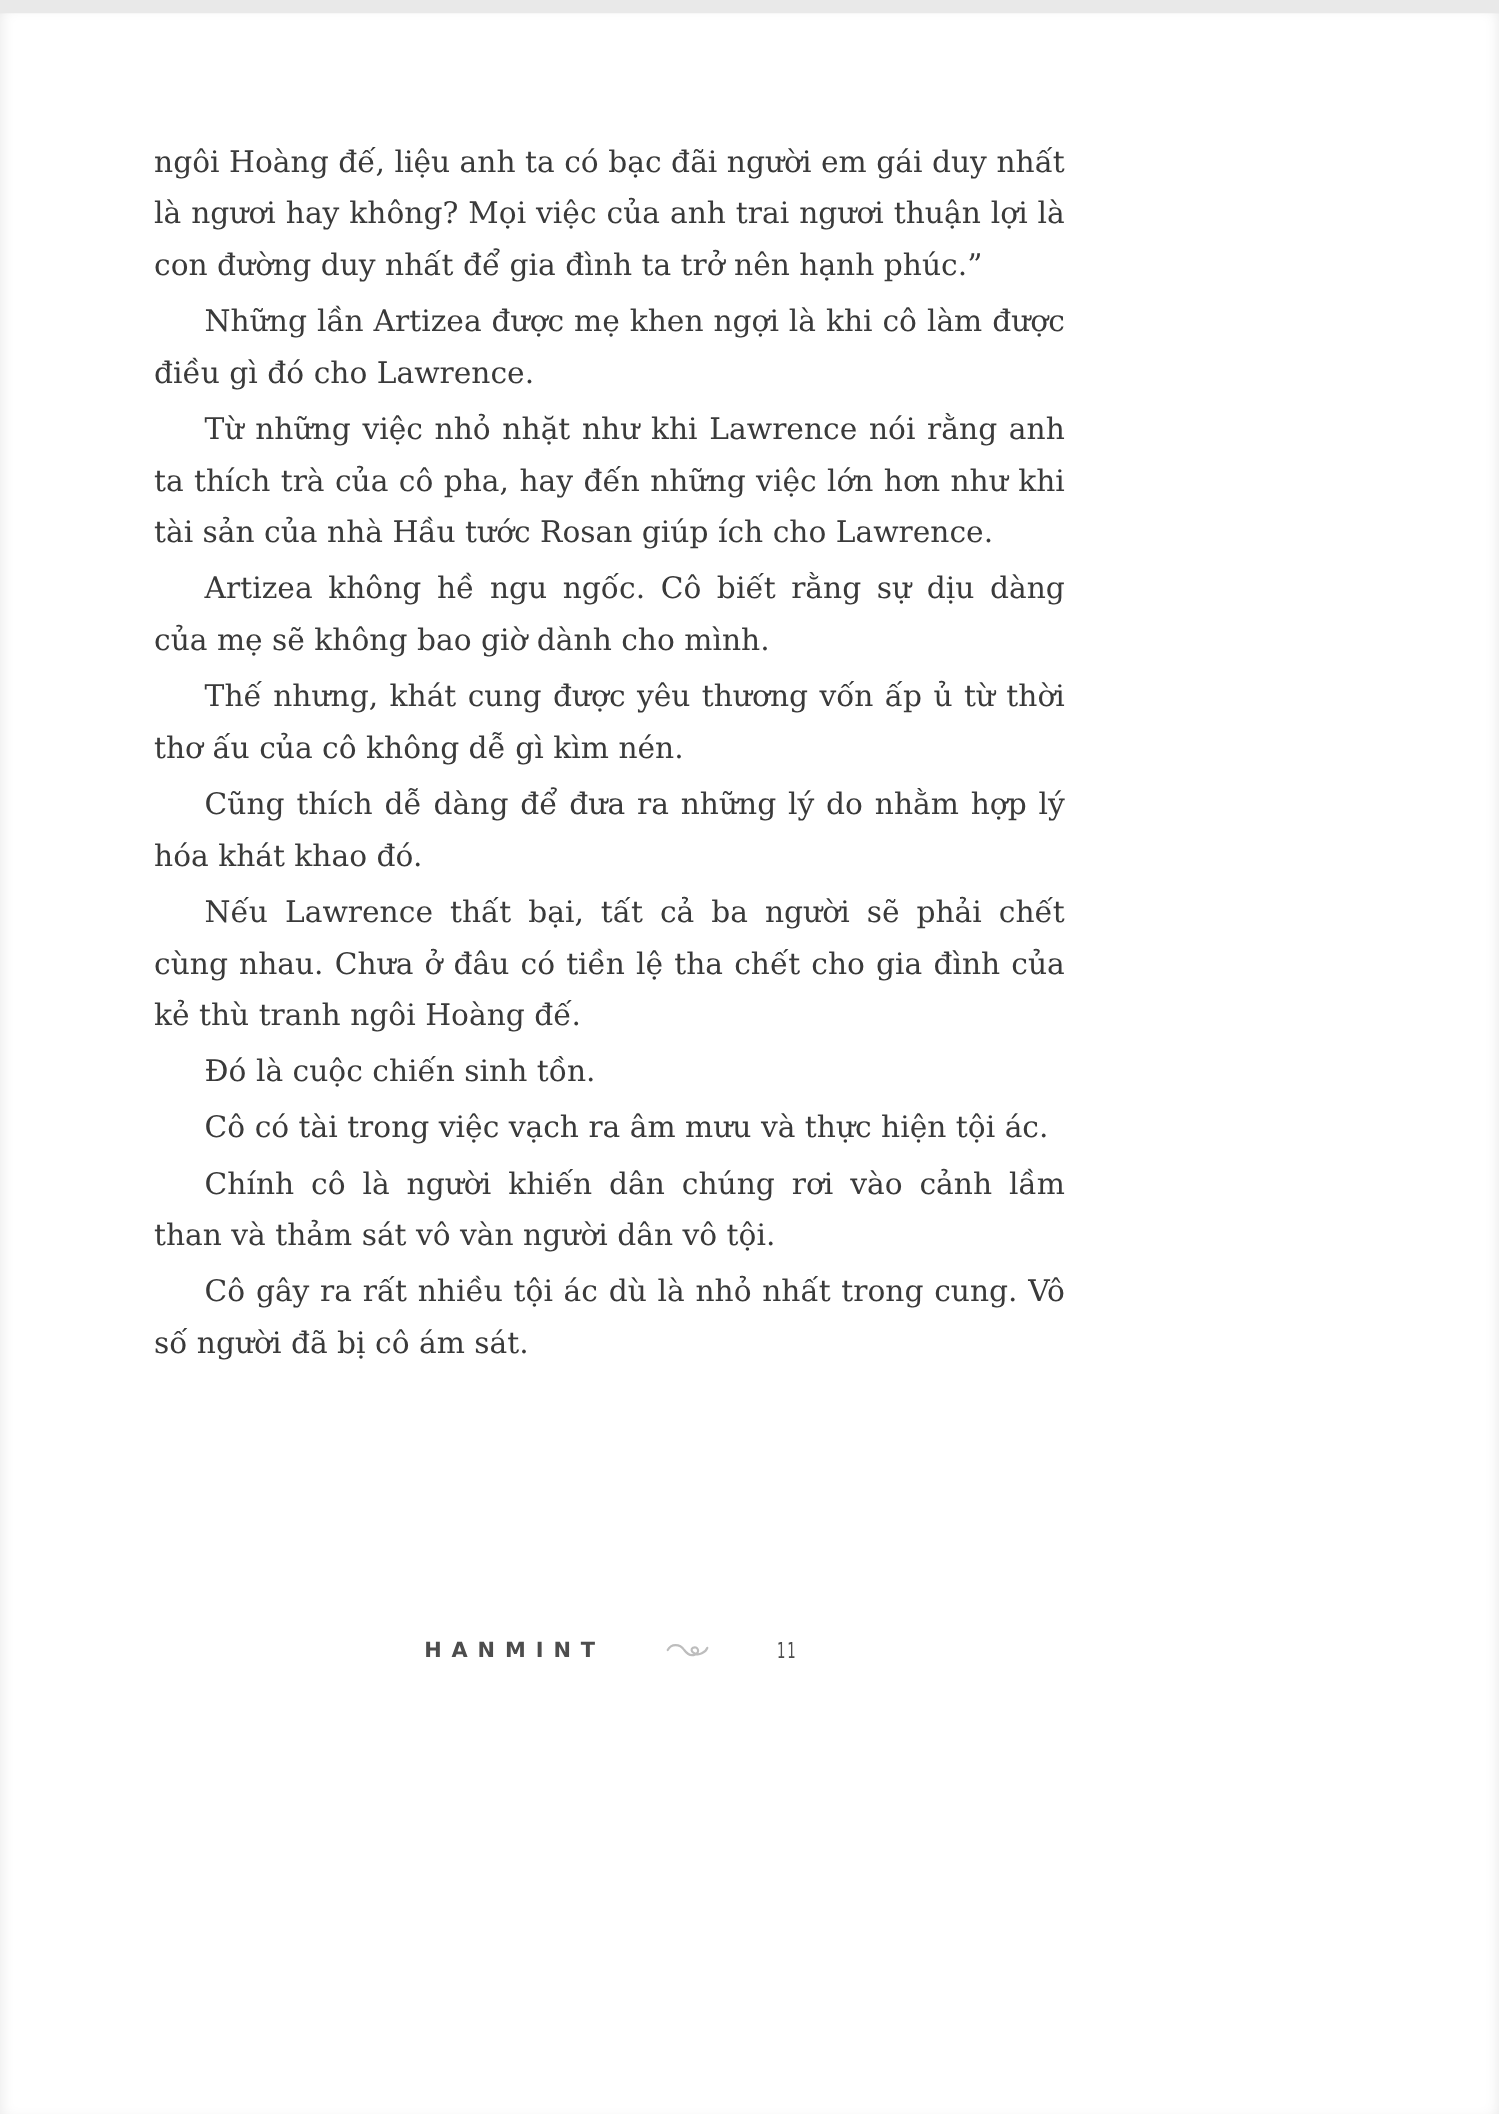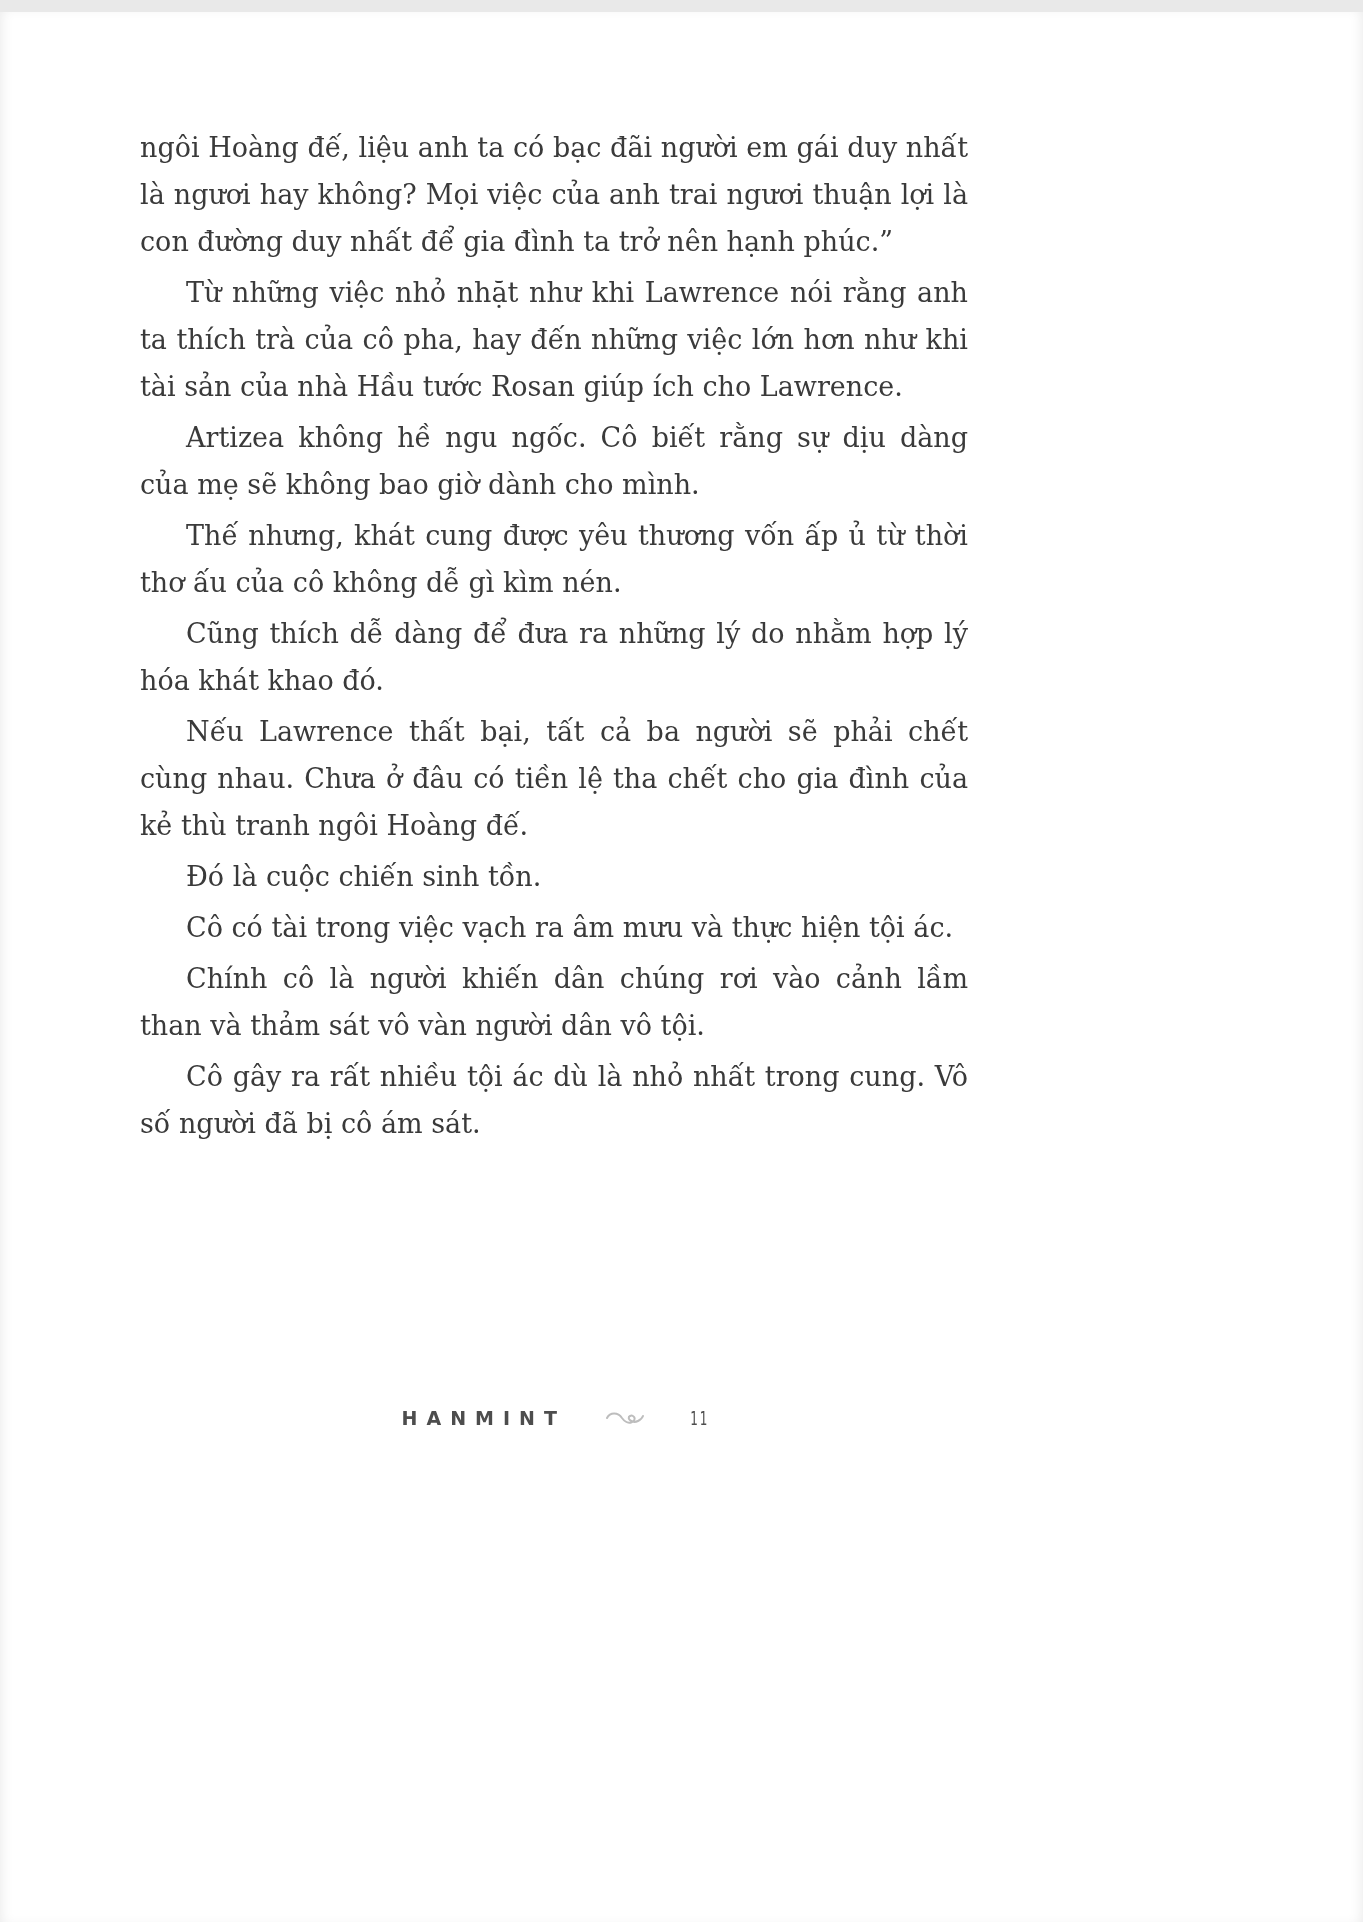--- a/index.html
+++ b/index.html
@@ -30,27 +30,27 @@
   .text-block p.para {
     margin: 0 0 4px 0;
     text-indent: 46px;
   }
   .text-block p.para.continuation {
     text-indent: 0;
   }
   .footer {
     position: absolute;
     left: 140px;
-    top: 1384px;
+    top: 1466px;
     width: 828px;
     height: 44px;
     display: flex;
     align-items: center;
     justify-content: center;
-    gap: 38px;
+    gap: 54px;
     text-align: right;
   }
   .publisher {
     font-family: "DejaVu Sans", "Liberation Sans", sans-serif;
     font-size: 19px;
     font-weight: bold;
     letter-spacing: 9px;
     color: #4d4d4d;
     text-transform: uppercase;
     text-indent: 9px; 
@@ -67,20 +67,21 @@
     transform: scaleX(0.6);
   }
 </style>
 </head>
 <body>
 
 <div class="page">
 
   <div class="text-block">
       <p class="para continuation">ngôi Hoàng đế, liệu anh ta có bạc đãi người em gái duy nhất là ngươi hay không? Mọi việc của anh trai ngươi thuận lợi là con đường duy nhất để gia đình ta trở nên hạnh phúc.”</p>
+      <p class="para">Những lần Artizea được mẹ khen ngợi là khi cô làm được điều gì đó cho Lawrence.</p>
       <p class="para">Từ những việc nhỏ nhặt như khi Lawrence nói rằng anh ta thích trà của cô pha, hay đến những việc lớn hơn như khi tài sản của nhà Hầu tước Rosan giúp ích cho Lawrence.</p>
       <p class="para">Artizea không hề ngu ngốc. Cô biết rằng sự dịu dàng của mẹ sẽ không bao giờ dành cho mình.</p>
       <p class="para">Thế nhưng, khát cung được yêu thương vốn ấp ủ từ thời thơ ấu của cô không dễ gì kìm nén.</p>
       <p class="para">Cũng thích dễ dàng để đưa ra những lý do nhằm hợp lý hóa khát khao đó.</p>
       <p class="para">Nếu Lawrence thất bại, tất cả ba người sẽ phải chết cùng nhau. Chưa ở đâu có tiền lệ tha chết cho gia đình của kẻ thù tranh ngôi Hoàng đế.</p>
       <p class="para">Đó là cuộc chiến sinh tồn.</p>
       <p class="para">Cô có tài trong việc vạch ra âm mưu và thực hiện tội ác.</p>
       <p class="para">Chính cô là người khiến dân chúng rơi vào cảnh lầm than và thảm sát vô vàn người dân vô tội.</p>
       <p class="para">Cô gây ra rất nhiều tội ác dù là nhỏ nhất trong cung. Vô số người đã bị cô ám sát.</p>
     </div>

